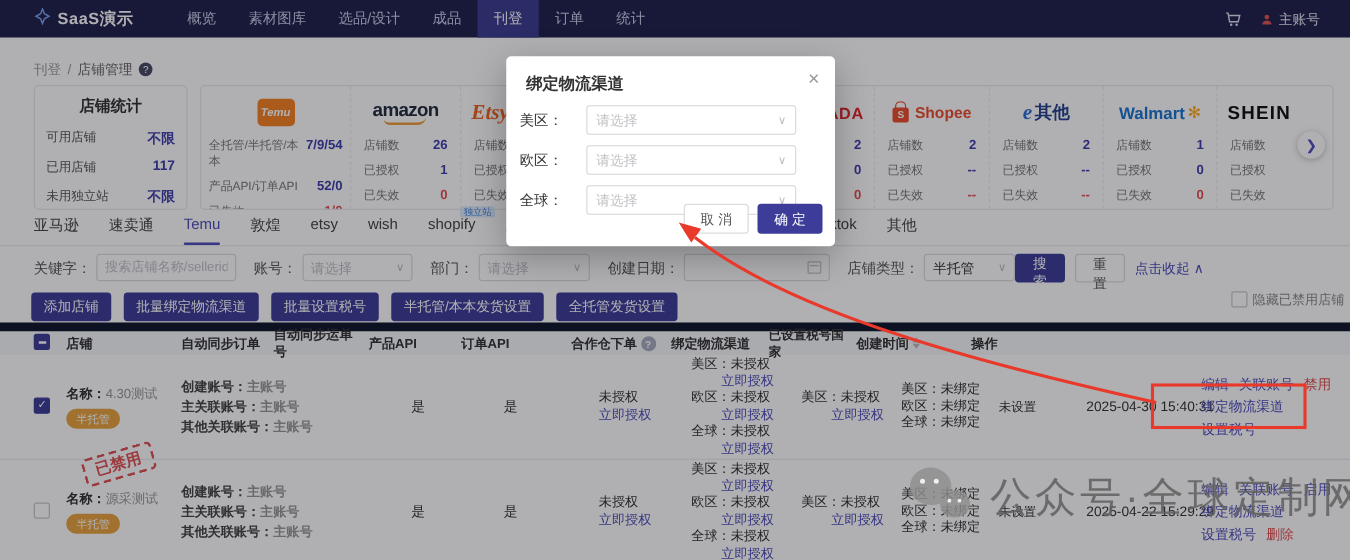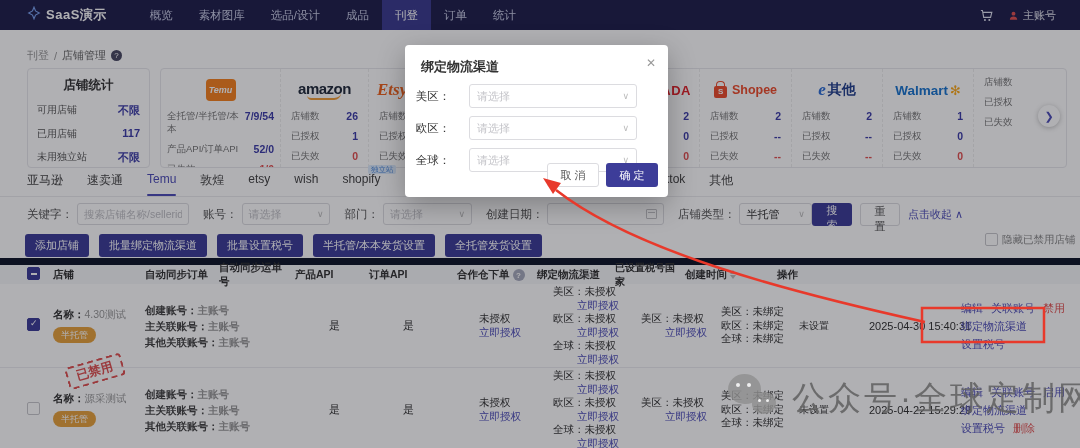--- a/index.html
+++ b/index.html
@@ -342,20 +342,23 @@
     <div class="pc-row">
         <span>已授权</span>
         <b class="blue">0</b>
       </div>
     <div class="pc-row">
         <span>已失效</span>
         <b class="rd">0</b>
       </div>
   </div>
   <div class="pcard" style="width:94px;border-right:none">
+    <div class="pc-logo" style="justify-content:flex-start;padding-left:8px">
+        <span class="shein-text">SHEIN</span>
+      </div>
     <div class="pc-row">
         <span>店铺数</span>
         <b class="blue"></b>
       </div>
     <div class="pc-row">
         <span>已授权</span>
         <b class="blue"></b>
       </div>
     <div class="pc-row">
         <span>已失效</span>

